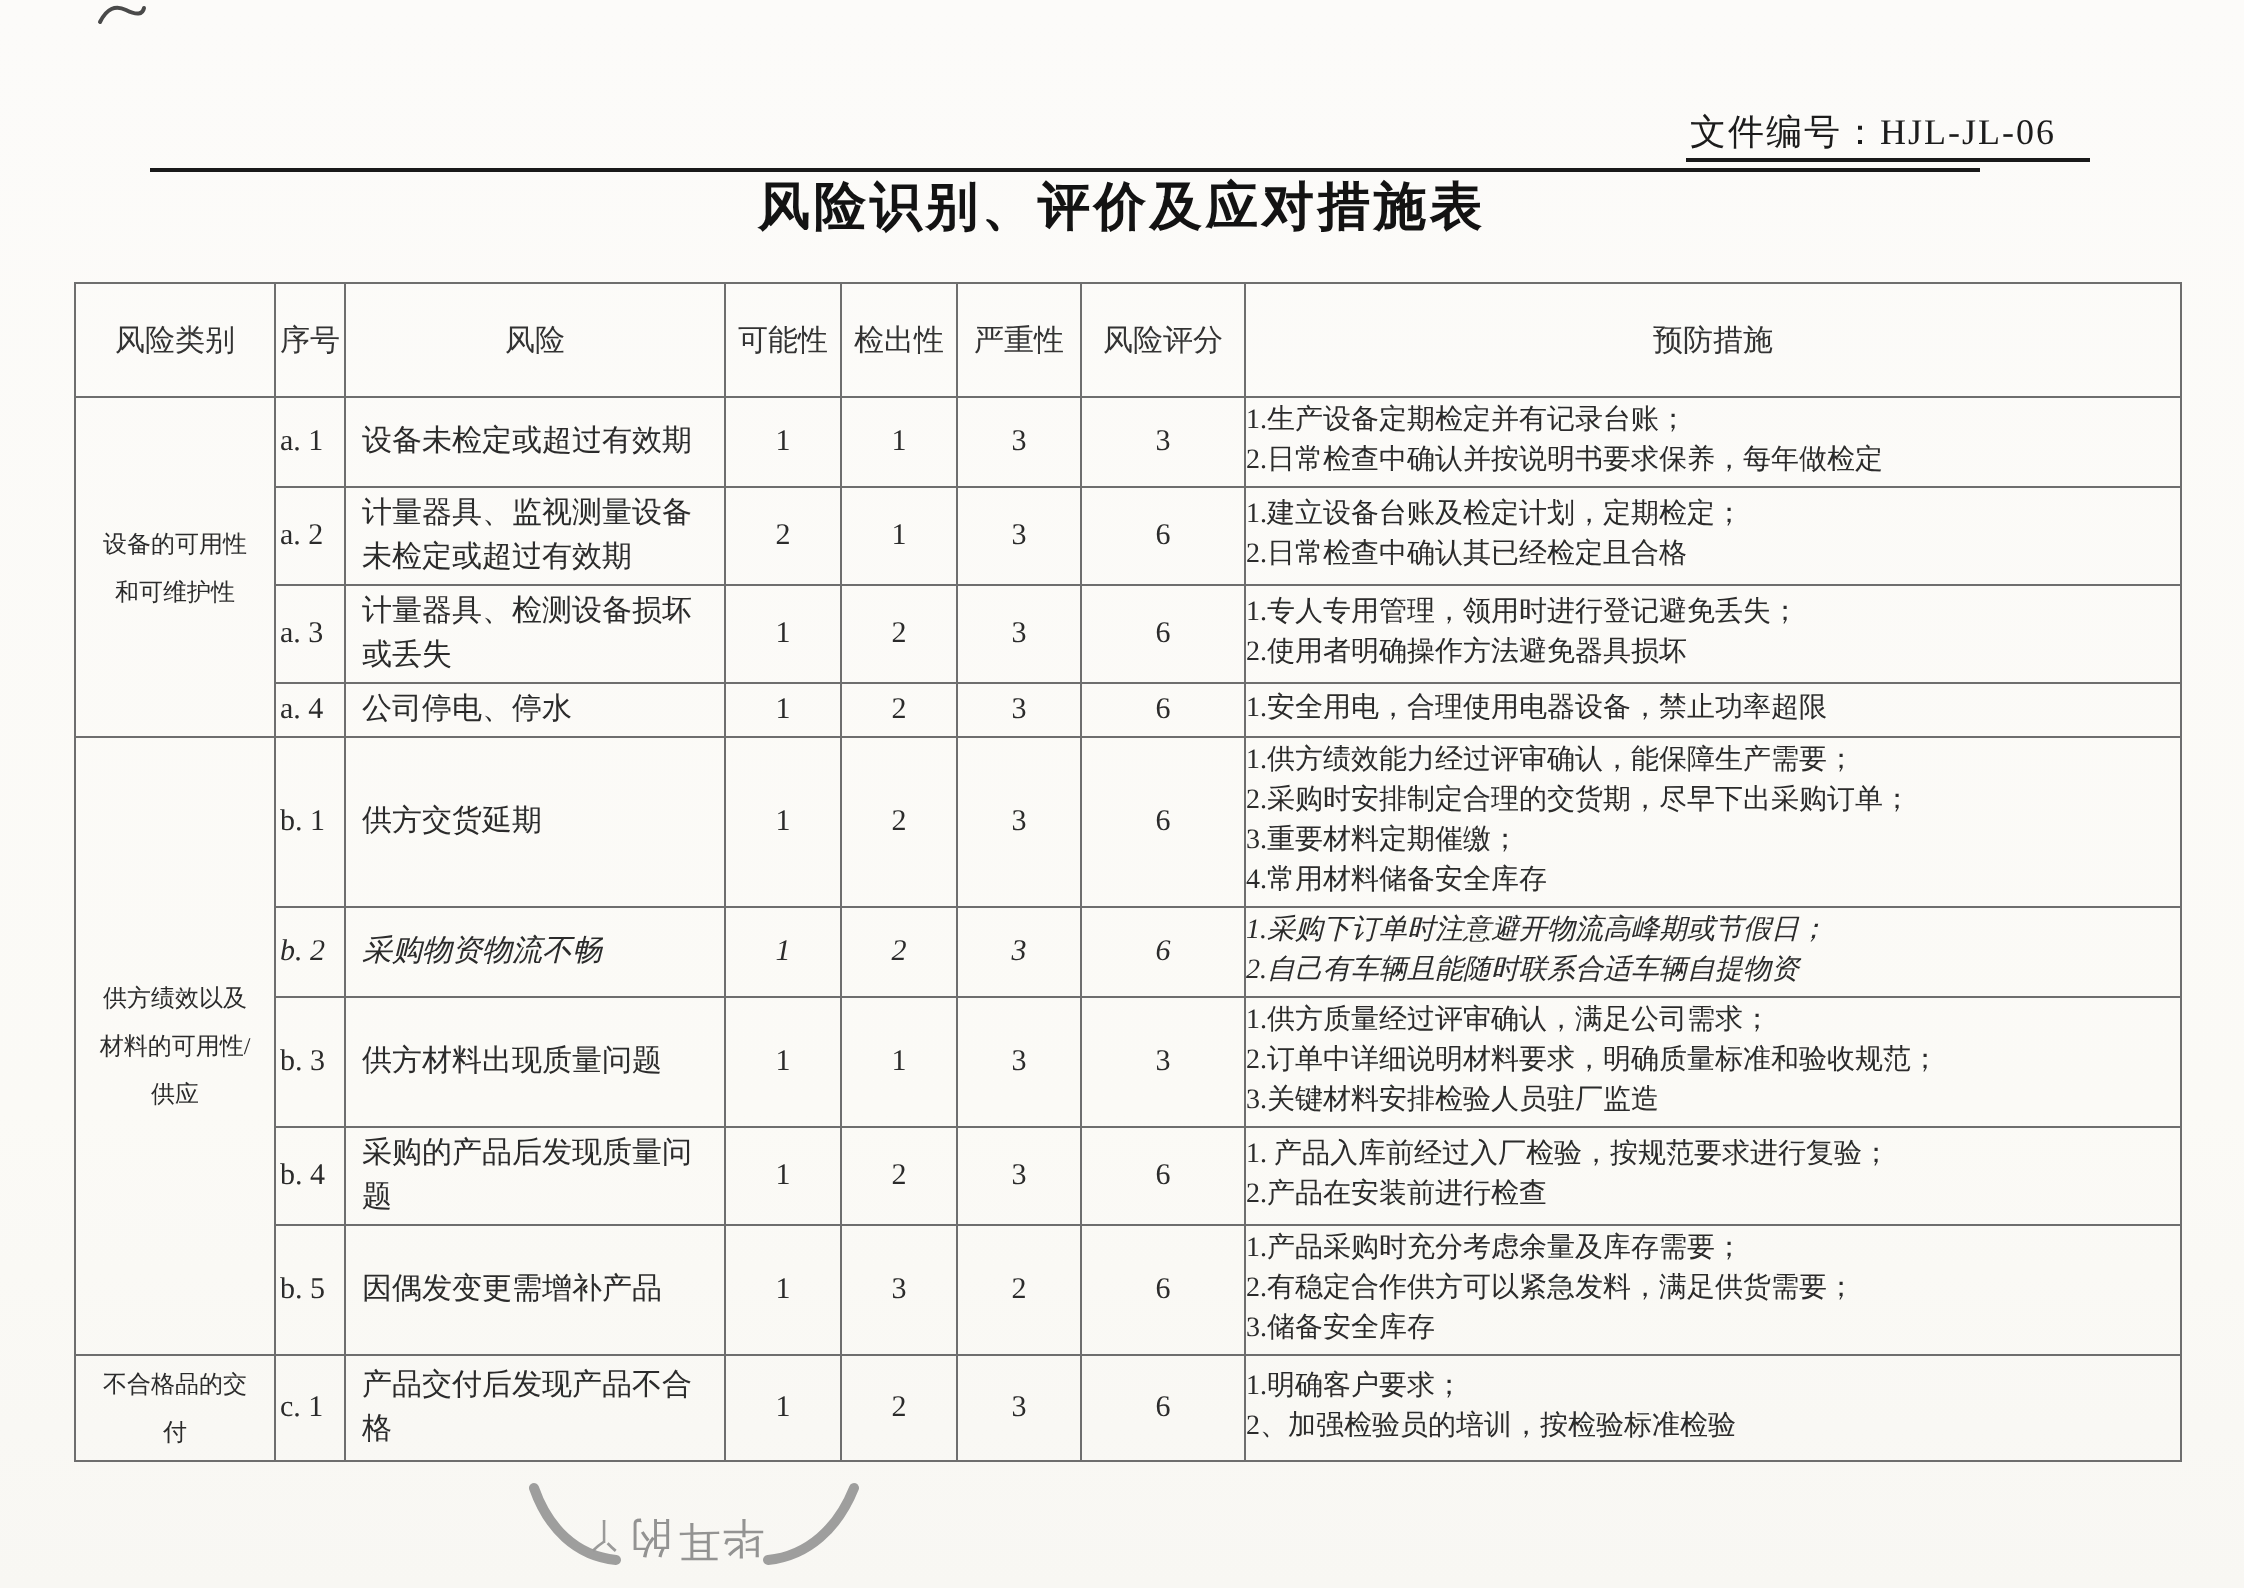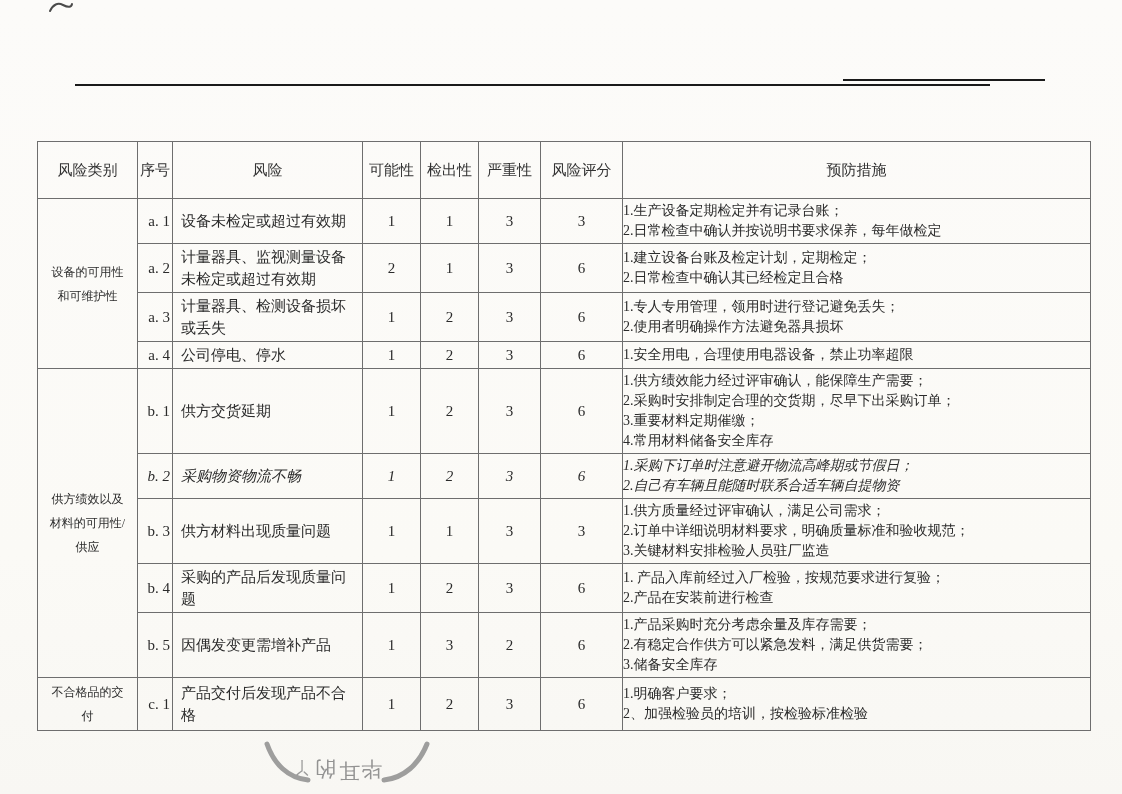--- a/index.html
+++ b/index.html
@@ -23,39 +23,41 @@
   table.risk{
     position:absolute;left:37px;top:141px;width:1053px;
     border-collapse:collapse;table-layout:fixed;font-size:15px;color:#2b2b2b;
   }
   table.risk th,table.risk td{border:1px solid #6e6e6e;background:transparent;}
   table.risk th{font-weight:normal;height:52px;font-size:15px;color:#333;padding:2px;}
   td.cat{
     text-align:center;vertical-align:middle;padding:2px 4px;
     white-space:pre-line;line-height:24px;font-size:12px;
   }
-  td.serial{text-align:right;vertical-align:middle;padding:2px;}
+  td.serial{text-align:left;vertical-align:middle;padding:2px;}
   td.risk-name{text-align:left;vertical-align:middle;padding:2px 8px;line-height:22px;}
   td.num{text-align:center;vertical-align:middle;padding:2px;}
   td.measures{vertical-align:middle;padding:2px 0;font-size:14px;}
   td.measures div{line-height:20px;white-space:nowrap;}
   .stamp{position:absolute;left:262px;top:738px;width:170px;height:56px;opacity:.85;}
   .artifact{position:absolute;left:48px;top:0px;width:26px;height:14px;}
 </style>
 </head>
 <body>
 
 <div class="page">
 
   <svg class="artifact" viewBox="0 0 26 14">
     <path d="M2,11 Q7,1 15,5 T24,4" stroke="#4a4a4a" stroke-width="2" fill="none" stroke-linecap="round"></path>
   </svg>
 
+  <div class="doc-number">文件编号：HJL-JL-06</div>
   <div class="rule-main"></div>
   <div class="rule-right"></div>
+  <div class="page-title">风险识别、评价及应对措施表</div>
 
   <table class="risk">
     <colgroup>
       <col style="width:100px">
         <col style="width:35px">
         <col style="width:190px">
       <col style="width:58px">
         <col style="width:58px">
         <col style="width:62px">
       <col style="width:82px">

